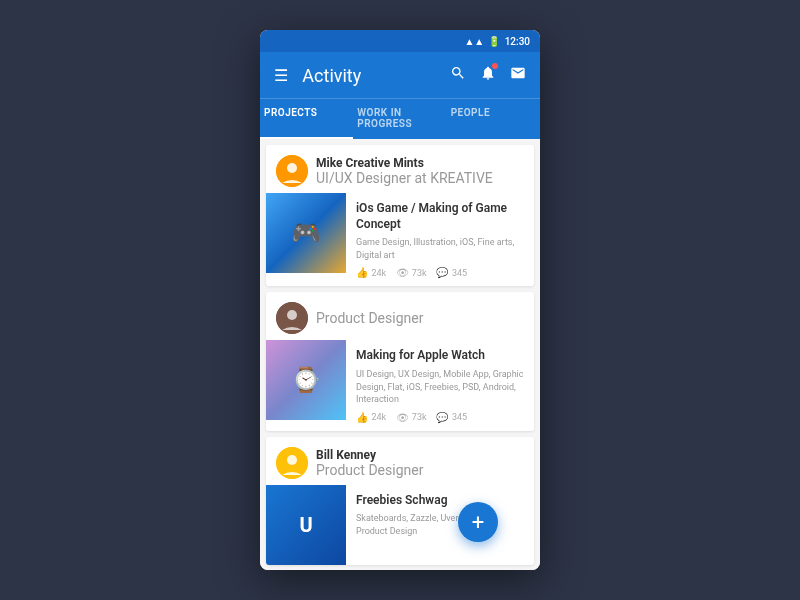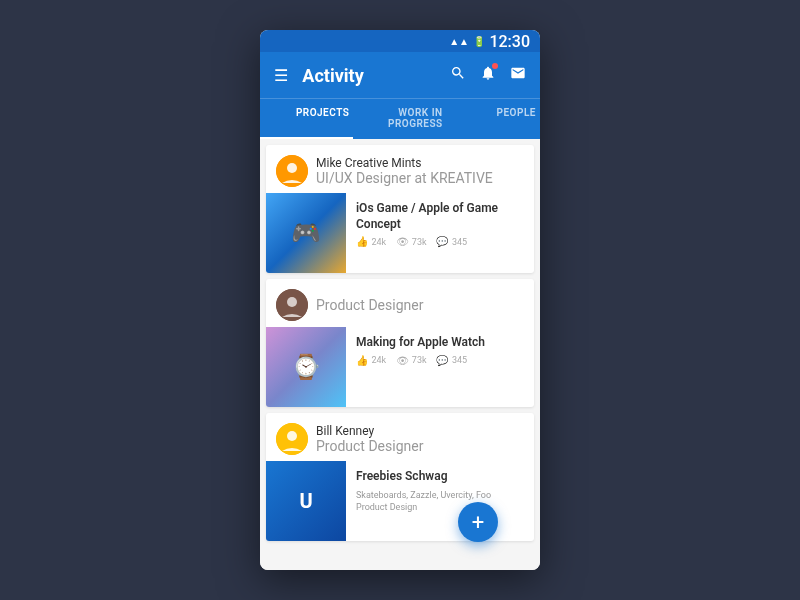--- a/index.html
+++ b/index.html
@@ -32,21 +32,21 @@
       padding: 0 10px;
       gap: 6px;
     }
     .status-icons {
       display: flex;
       align-items: center;
       gap: 4px;
     }
     .status-time {
       color: white;
-      font-size: 16px;
+      font-size: 10px;
       font-weight: 500;
     }
     .signal-icon, .battery-icon {
       color: white;
       font-size: 10px;
     }
     
     .header {
       background: #1976d2;
       height: 46px;
@@ -56,21 +56,21 @@
     }
     .header-menu {
       color: white;
       font-size: 16px;
       margin-right: 14px;
       cursor: pointer;
     }
     .header-title {
       color: white;
       font-size: 18px;
-      font-weight: 700;
+      font-weight: 400;
       flex: 1;
     }
     .header-actions {
       display: flex;
       gap: 14px;
       align-items: center;
     }
     .header-icon {
       color: white;
       font-size: 16px;
@@ -87,21 +87,21 @@
       border-radius: 50%;
     }
     
     .tabs {
       background: #1976d2;
       display: flex;
       border-top: 1px solid rgba(255,255,255,0.2);
     }
     .tab {
       flex: 1;
-      text-align: right;
+      text-align: left;
       padding: 8px 4px;
       color: rgba(255,255,255,0.7);
       font-size: 10px;
       font-weight: 600;
       letter-spacing: 0.5px;
       cursor: pointer;
       border-bottom: 2px solid transparent;
     }
     .tab.active {
       color: white;
@@ -139,21 +139,21 @@
       font-size: 14px;
       flex-shrink: 0;
       overflow: hidden;
     }
     .avatar-1 { background: #ff9800; }
     .avatar-2 { background: #795548; }
     .avatar-3 { background: #ffc107; }
     .card-user-info { flex: 1; }
     .card-user-name {
       font-size: 12px;
-      font-weight: 400;
+      font-weight: 700;
       color: #333;
     }
     .card-user-role {
       font-size: 14px;
       color: #999;
     }
     .card-body {
       display: flex;
       gap: 0;
     }
@@ -283,21 +283,22 @@
           <div class="card-user-info">
             <div class="card-user-name">Mike Creative Mints</div>
             <div class="card-user-role">UI/UX Designer at KREATIVE</div>
           </div>
         </div>
         <div class="card-body">
           <div class="card-image img-game">
             <div class="card-image-placeholder">🎮</div>
           </div>
           <div class="card-info">
-            <div class="card-project-title">iOs Game / Apple of Game Concept</div>
+            <div class="card-project-title">iOs Game / Making of Game Concept</div>
+            <div class="card-tags">Game Design, Illustration, iOS, Fine arts, Digital art</div>
             <div class="card-stats">
               <span class="stat">
                 <span class="stat-icon">👍</span>
                 <span>24k</span>
               </span>
               <span class="stat">
                 <span class="stat-icon">👁</span>
                 <span>73k</span>
               </span>
               <span class="stat">
@@ -321,20 +322,21 @@
           <div class="card-user-info">
             <div class="card-user-role">Product Designer</div>
           </div>
         </div>
         <div class="card-body">
           <div class="card-image img-watch">
             <div class="card-image-placeholder">⌚</div>
           </div>
           <div class="card-info">
             <div class="card-project-title">Making for Apple Watch</div>
+            <div class="card-tags">UI Design, UX Design, Mobile App, Graphic Design, Flat, iOS, Freebies, PSD, Android, Interaction</div>
             <div class="card-stats">
               <span class="stat">
                 <span class="stat-icon">👍</span>
                 <span>24k</span>
               </span>
               <span class="stat">
                 <span class="stat-icon">👁</span>
                 <span>73k</span>
               </span>
               <span class="stat">

